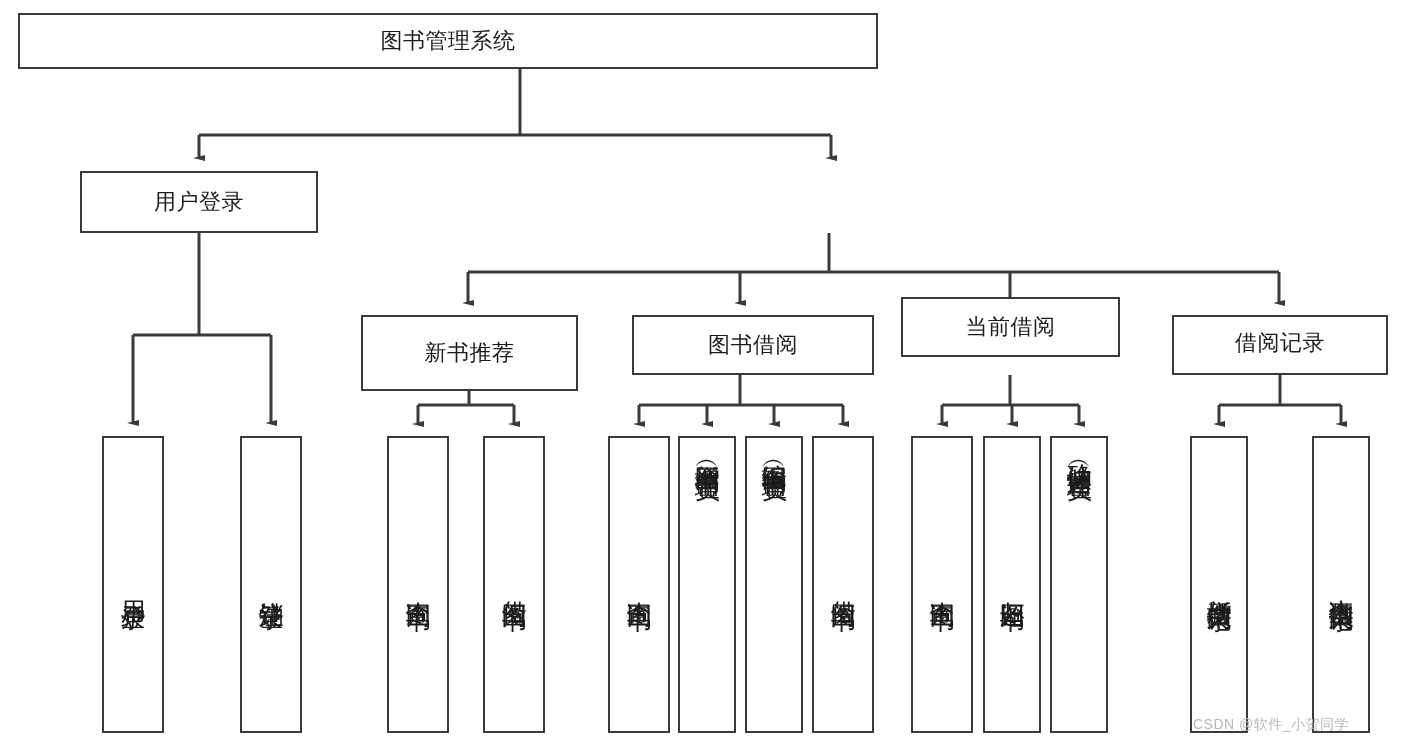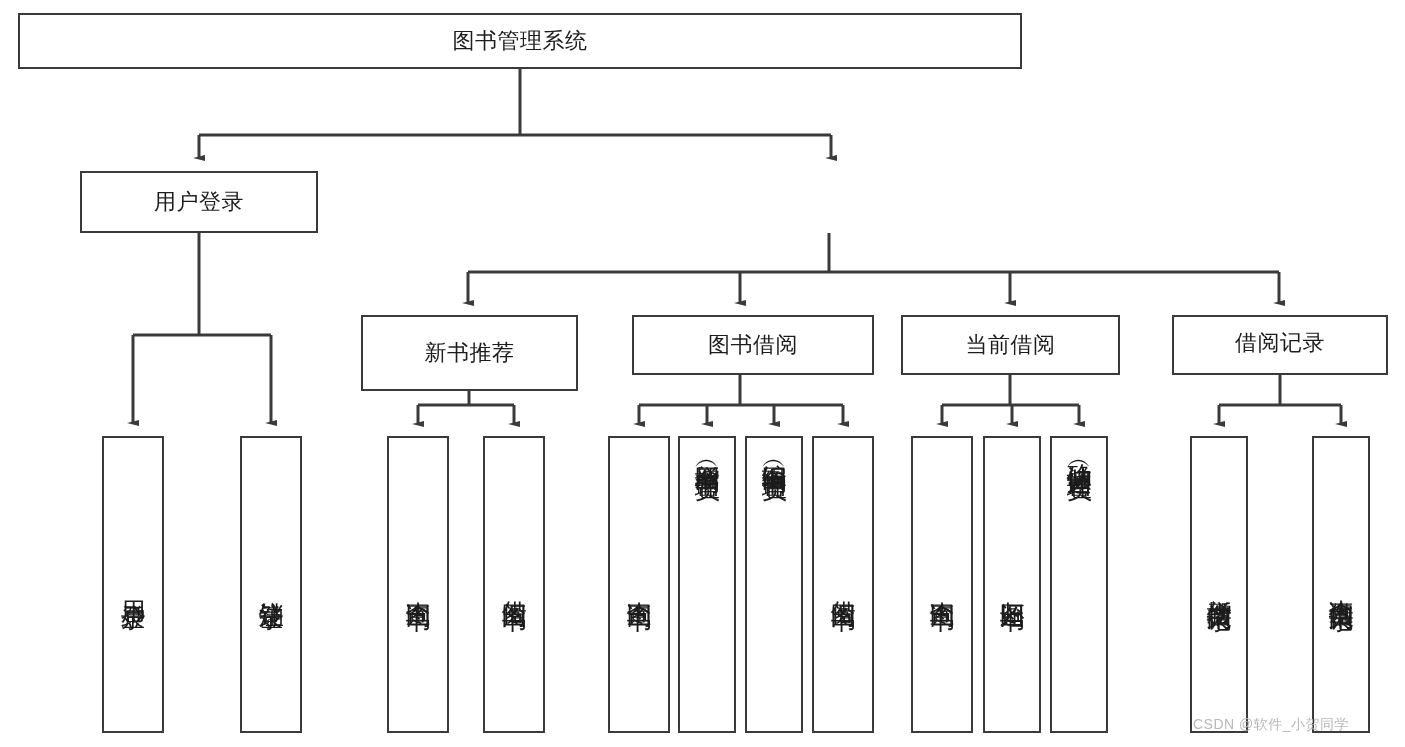--- a/index.html
+++ b/index.html
@@ -122,35 +122,35 @@
       <path d="M 1012 405 L 1012 424" marker-end="url(#arrowhead)"></path>
       <path d="M 1079 405 L 1079 424" marker-end="url(#arrowhead)"></path>
 
       <path d="M 1280 375 L 1280 405"></path>
       <path d="M 1219 405 L 1341 405"></path>
       <path d="M 1219 405 L 1219 424" marker-end="url(#arrowhead)"></path>
       <path d="M 1341 405 L 1341 424" marker-end="url(#arrowhead)"></path>
     </g>
   </svg>
 
-  <div class="node-box" style="left:18px; top:13px; width:1004px; height:56px;">
+  <div class="node-box" style="left:18px; top:13px; width:860px; height:56px;">
     <span class="node-label-h">图书管理系统</span>
   </div>
 
   <div class="node-box" style="left:80px; top:171px; width:238px; height:62px;">
     <span class="node-label-h">用户登录</span>
   </div>
 
   <div class="node-box" style="left:361px; top:315px; width:217px; height:76px;">
     <span class="node-label-h">新书推荐</span>
   </div>
   <div class="node-box" style="left:632px; top:315px; width:242px; height:60px;">
     <span class="node-label-h">图书借阅</span>
   </div>
-  <div class="node-box" style="left:901px; top:315px; width:219px; height:60px;">
+  <div class="node-box" style="left:901px; top:297px; width:219px; height:60px;">
     <span class="node-label-h">当前借阅</span>
   </div>
   <div class="node-box" style="left:1172px; top:315px; width:216px; height:60px;font-family:Liberation Mono, monospace;">
     <span class="node-label-h">借阅记录</span>
   </div>
 
   <div class="leaf-box center-v" style="left:102px; top:436px; width:62px; height:297px;">
     <span class="node-label-v">用户登录</span>
   </div>
   <div class="leaf-box center-v" style="left:240px; top:436px; width:62px; height:297px;">

